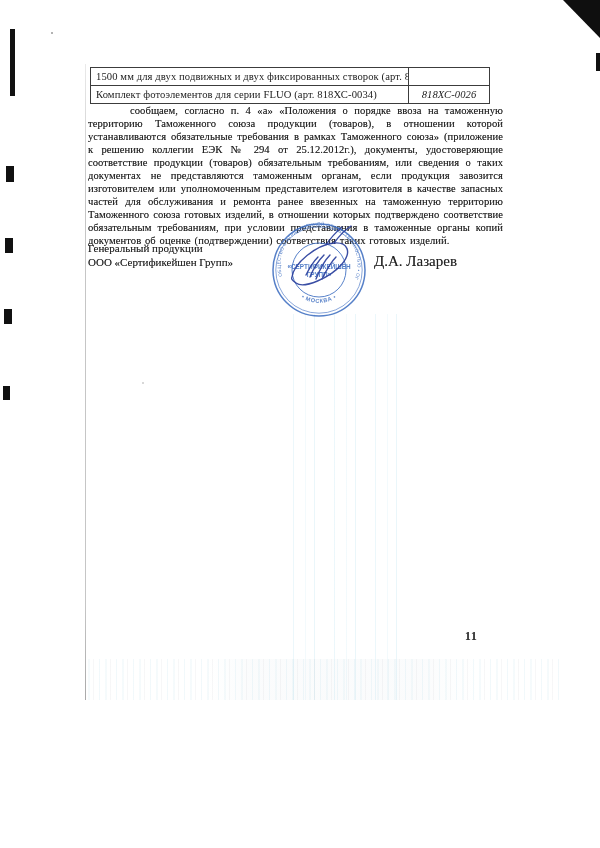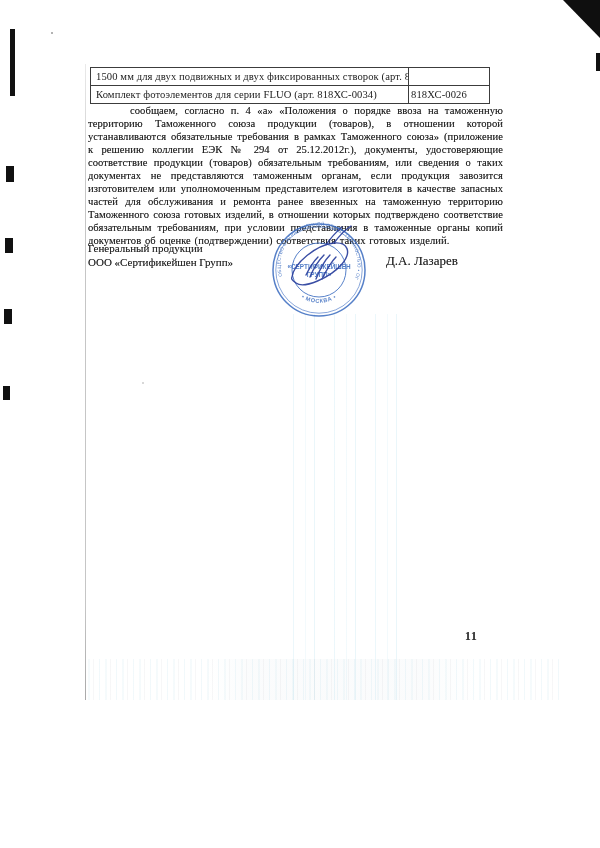--- a/index.html
+++ b/index.html
@@ -47,39 +47,39 @@
   
   .doc-table{
     position:absolute;left:90px;top:67px;width:400px;
     border-collapse:collapse;table-layout:fixed;
     font-size:10.6px;letter-spacing:.1px;color:#222;
   }
   .doc-table td{
     border:1px solid #3c3c3c;height:17px;
     padding:0 3px 0 5px;vertical-align:middle;white-space:nowrap;overflow:hidden;
   }
-  .doc-table .col-code{width:76px;padding:0 2px;}
+  .doc-table .col-code{width:76px;text-align:center;padding:0 2px;font-style:italic;}
 
   
   .para{
     position:absolute;left:88px;top:104px;width:415px;
     font-size:10.6px;line-height:13px;text-align:justify;text-indent:42px;
     color:#202020;letter-spacing:.05px;word-spacing:1.1px;
     text-shadow:0 0 .4px rgba(50,50,50,.55);
   }
 
   
   .sign-block{
     position:absolute;left:88px;top:242px;
     font-size:11px;line-height:13.5px;color:#222;
     text-shadow:0 0 .4px rgba(50,50,50,.5);
   }
   .signer-name{
-    position:absolute;left:386px;top:253px;
-    font-size:13px;color:#222;text-shadow:0 0 .4px rgba(50,50,50,.5);
+    position:absolute;left:374px;top:253px;
+    font-size:15px;color:#222;text-shadow:0 0 .4px rgba(50,50,50,.5);
   }
 
   
   .stamp-wrap{position:absolute;left:264px;top:215px;width:110px;height:110px;}
   .stamp-wrap svg{display:block;}
 
   
   .page-number{
     position:absolute;left:465px;top:630px;
     font-size:11.5px;font-weight:bold;color:#333;letter-spacing:1px;

